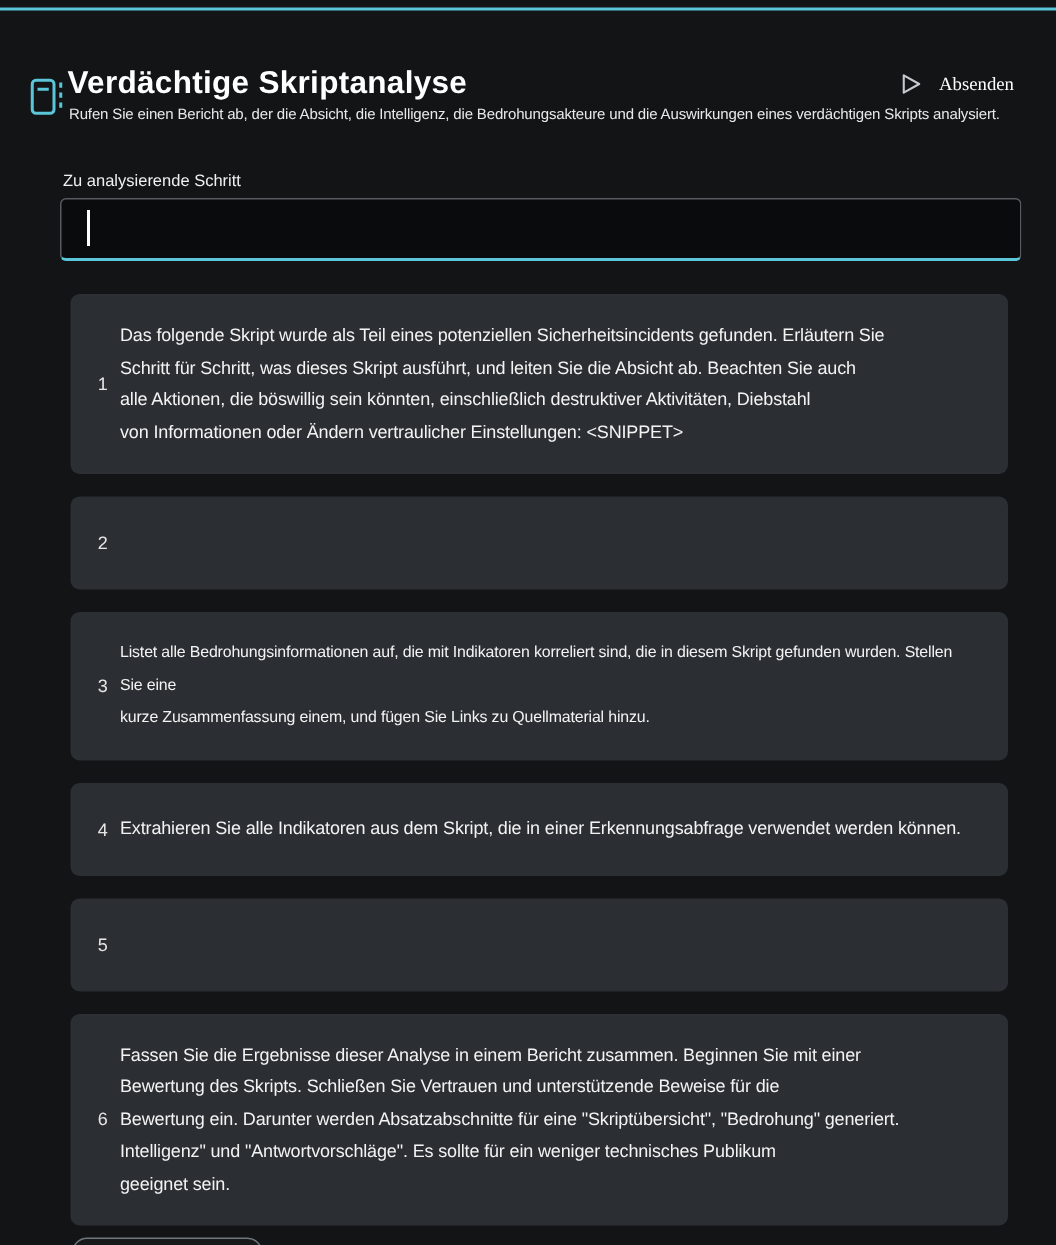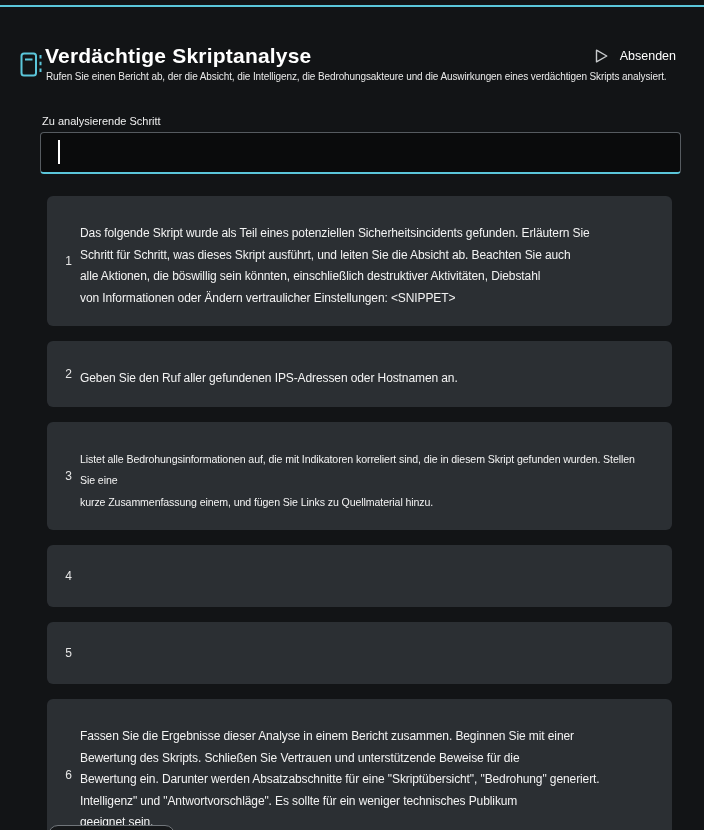--- a/index.html
+++ b/index.html
@@ -16,21 +16,21 @@
     color:#ffffff; letter-spacing:.2px; white-space:nowrap;
   }
   .page-subtitle {
     position:absolute; left:46px; top:71px; font-size:10px; color:#e9e9e9;
     white-space:nowrap; letter-spacing:-.1px;
   }
 
   .submit-btn {
     position:absolute; top:46px; right:26px; display:flex; align-items:center; gap:11px;
     background:none; border:none; padding:2px 2px; color:#ffffff; font-size:12.5px;
-    font-family:Liberation Sans, sans-serif; cursor:pointer;
+    font-family:Liberation Serif, serif; cursor:pointer;
   }
   .submit-btn svg { display:block; }
 
   .input-label { position:absolute; left:42px; top:115px; font-size:11px; color:#f0f0f0; }
 
   .input-wrap {
     position:absolute; left:40px; top:132px; width:641px; height:42px;
     background:#0a0b0c; border:1px solid #565b60; border-bottom:2px solid #5bc6da;
     border-radius:4px; box-sizing:border-box;
   }
@@ -46,21 +46,21 @@
     position:absolute; left:47px; top:196px; width:625px;
     display:flex; flex-direction:column; gap:15px;
   }
   .card {
     background:#2b2f33; border-radius:6px; min-height:62px; box-sizing:border-box;
     display:flex; align-items:center; padding:17px 20px 17px 13px;
   }
   .step-num { flex:none; width:17px; text-align:center; font-size:12px; color:#e6e6e6; }
   .step-text {
     margin-left:3px; font-size:12px; line-height:21.5px; color:#f3f3f3;
-    white-space:pre-line; letter-spacing:-.1px;margin-top:10px;
+    white-space:pre-line; letter-spacing:-.1px;
   }
   .card.compact .step-text { font-size:10.6px; }
 
   .partial-btn {
     position:absolute; left:48px; top:825px; width:127px; height:32px;
     background:#17191b; border:1px solid #71767b; border-radius:10px; box-sizing:border-box;
   }
 </style>
 </head>
 <body>
@@ -99,29 +99,29 @@
   <div class="prompt-list">
       <div class="card">
       <span class="step-num">1</span>
       <span class="step-text">Das folgende Skript wurde als Teil eines potenziellen Sicherheitsincidents gefunden. Erläutern Sie
 Schritt für Schritt, was dieses Skript ausführt, und leiten Sie die Absicht ab. Beachten Sie auch
 alle Aktionen, die böswillig sein könnten, einschließlich destruktiver Aktivitäten, Diebstahl
 von Informationen oder Ändern vertraulicher Einstellungen: &lt;SNIPPET&gt;</span>
     </div>
       <div class="card">
       <span class="step-num">2</span>
-      <span class="step-text">Geben Sie den Ruf aller gefundenen IPS-Adressen oder Hostnamen an.</span>
     </div>
       <div class="card compact">
       <span class="step-num">3</span>
       <span class="step-text">Listet alle Bedrohungsinformationen auf, die mit Indikatoren korreliert sind, die in diesem Skript gefunden wurden. Stellen Sie eine
 kurze Zusammenfassung einem, und fügen Sie Links zu Quellmaterial hinzu.</span>
     </div>
       <div class="card">
       <span class="step-num">4</span>
+      <span class="step-text">Extrahieren Sie alle Indikatoren aus dem Skript, die in einer Erkennungsabfrage verwendet werden können.</span>
     </div>
       <div class="card">
       <span class="step-num">5</span>
     </div>
       <div class="card">
       <span class="step-num">6</span>
       <span class="step-text">Fassen Sie die Ergebnisse dieser Analyse in einem Bericht zusammen. Beginnen Sie mit einer
 Bewertung des Skripts. Schließen Sie Vertrauen und unterstützende Beweise für die
 Bewertung ein. Darunter werden Absatzabschnitte für eine "Skriptübersicht", "Bedrohung" generiert.
 Intelligenz" und "Antwortvorschläge". Es sollte für ein weniger technisches Publikum

